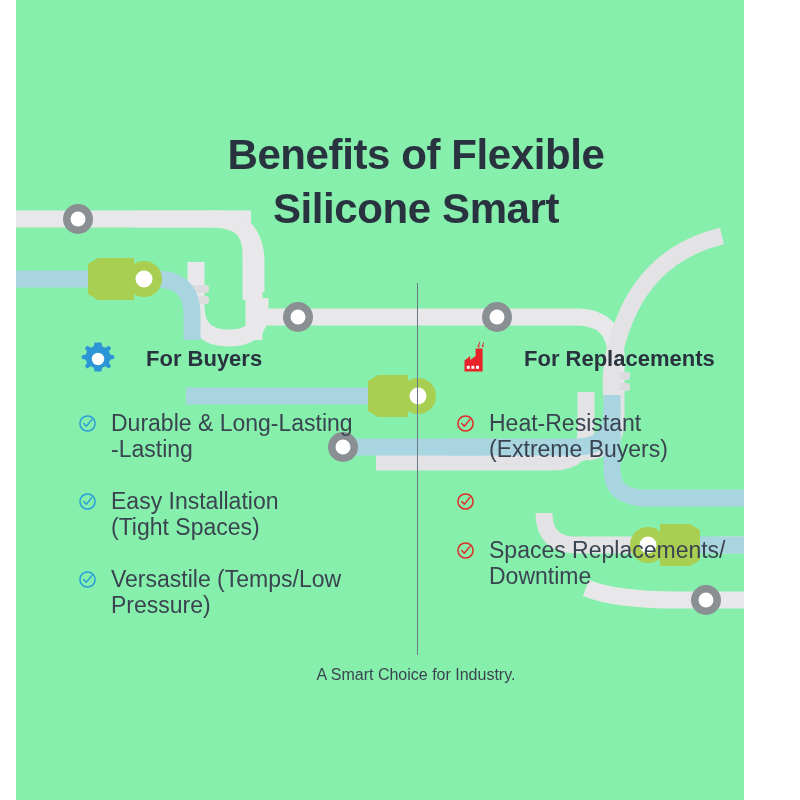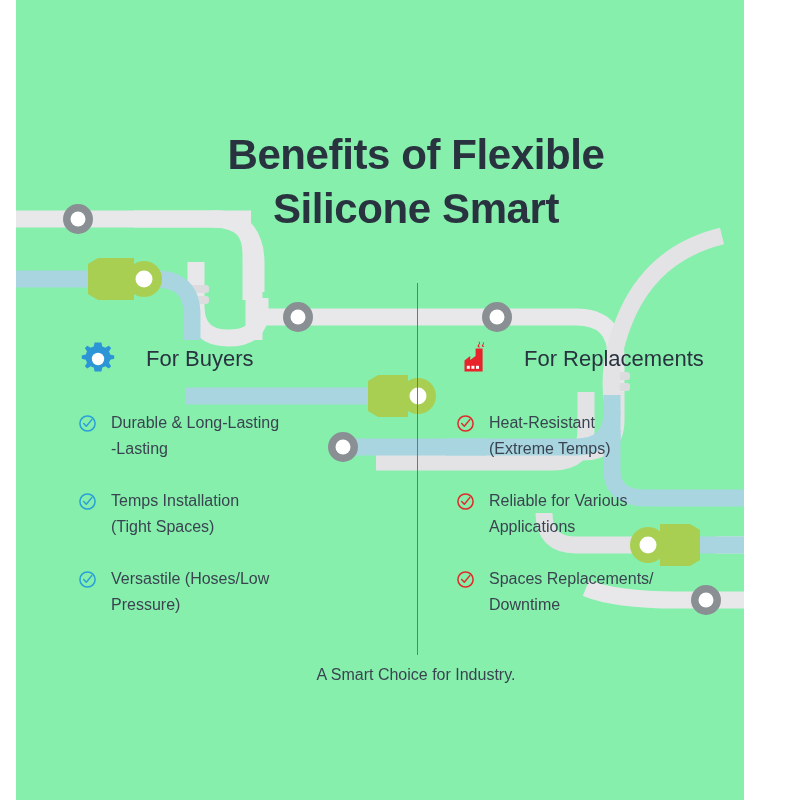--- a/index.html
+++ b/index.html
@@ -84,21 +84,21 @@
   .col-header-icon {
     width: 40px;
     height: 40px;
     flex: 0 0 40px;
     display: flex;
     align-items: center;
     justify-content: center;
   }
   .col-header-label {
     font-size: 22px;
-    font-weight: normal;
+    font-weight: bold;
     color: #29333f;
     margin-left: 28px;
     white-space: nowrap;
   }
 
   .bullet-list {
     margin: 0;
     padding: 0;
     list-style: none;
     margin-top: 28px;
@@ -109,21 +109,21 @@
     margin-bottom: 26px;
   }
   .bullet-icon {
     width: 19px;
     height: 19px;
     flex: 0 0 19px;
     margin-top: 4px;
   }
   .bullet-text {
     margin-left: 14px;
-    font-size: 16px;
+    font-size: 23px;
     line-height: 26px;
     color: #3a4450;
     white-space: pre-line;
   }
 
   .footer-note {
     position: absolute;
     left: 0;
     top: 666px;
     width: 800px;
@@ -267,31 +267,31 @@
           <span class="bullet-text">Durable &amp; Long-Lasting
 -Lasting</span>
         </li>
         <li class="bullet-item">
           <span class="bullet-icon">
             <svg width="19" height="19" viewBox="0 0 24 24" aria-hidden="true">
               <circle cx="12" cy="12" r="9.6" fill="none" stroke="#2b9fd8" stroke-width="1.9"></circle>
               <path d="M7.2 12.1 L10.5 15.4 L17.4 7.1" fill="none" stroke="#2b9fd8" stroke-width="1.9" stroke-linecap="round" stroke-linejoin="round"></path>
             </svg>
           </span>
-          <span class="bullet-text">Temps Installation
+          <span class="bullet-text">Easy Installation
 (Tight Spaces)</span>
         </li>
         <li class="bullet-item">
           <span class="bullet-icon">
             <svg width="19" height="19" viewBox="0 0 24 24" aria-hidden="true">
               <circle cx="12" cy="12" r="9.6" fill="none" stroke="#2b9fd8" stroke-width="1.9"></circle>
               <path d="M7.2 12.1 L10.5 15.4 L17.4 7.1" fill="none" stroke="#2b9fd8" stroke-width="1.9" stroke-linecap="round" stroke-linejoin="round"></path>
             </svg>
           </span>
-          <span class="bullet-text">Versastile (Hoses/Low
+          <span class="bullet-text">Versastile (Temps/Low
 Pressure)</span>
         </li>
       </ul>
     </div>
 
     <div class="column column-right">
       <div class="col-header">
         <span class="col-header-icon">
           <svg width="40" height="40" viewBox="0 0 40 40" aria-hidden="true">
             <path fill="#e8232a" d="M21.0 9.5 L21.0 32.5 L8.5 32.5 L8.5 21.5 L14.2 17.0 L14.2 21.0 L19.6 17.0 L19.6 9.5 Z"></path>
@@ -308,31 +308,29 @@
 
       <ul class="bullet-list">
         <li class="bullet-item">
           <span class="bullet-icon">
             <svg width="19" height="19" viewBox="0 0 24 24" aria-hidden="true">
               <circle cx="12" cy="12" r="9.6" fill="none" stroke="#e02b2b" stroke-width="1.9"></circle>
               <path d="M7.2 12.1 L10.5 15.4 L17.4 7.1" fill="none" stroke="#e02b2b" stroke-width="1.9" stroke-linecap="round" stroke-linejoin="round"></path>
             </svg>
           </span>
           <span class="bullet-text">Heat-Resistant
-(Extreme Temps)</span>
+(Extreme Buyers)</span>
         </li>
         <li class="bullet-item">
           <span class="bullet-icon">
             <svg width="19" height="19" viewBox="0 0 24 24" aria-hidden="true">
               <circle cx="12" cy="12" r="9.6" fill="none" stroke="#e02b2b" stroke-width="1.9"></circle>
               <path d="M7.2 12.1 L10.5 15.4 L17.4 7.1" fill="none" stroke="#e02b2b" stroke-width="1.9" stroke-linecap="round" stroke-linejoin="round"></path>
             </svg>
           </span>
-          <span class="bullet-text">Reliable for Various
-Applications</span>
         </li>
         <li class="bullet-item">
           <span class="bullet-icon">
             <svg width="19" height="19" viewBox="0 0 24 24" aria-hidden="true">
               <circle cx="12" cy="12" r="9.6" fill="none" stroke="#e02b2b" stroke-width="1.9"></circle>
               <path d="M7.2 12.1 L10.5 15.4 L17.4 7.1" fill="none" stroke="#e02b2b" stroke-width="1.9" stroke-linecap="round" stroke-linejoin="round"></path>
             </svg>
           </span>
           <span class="bullet-text">Spaces Replacements/
 Downtime</span>

